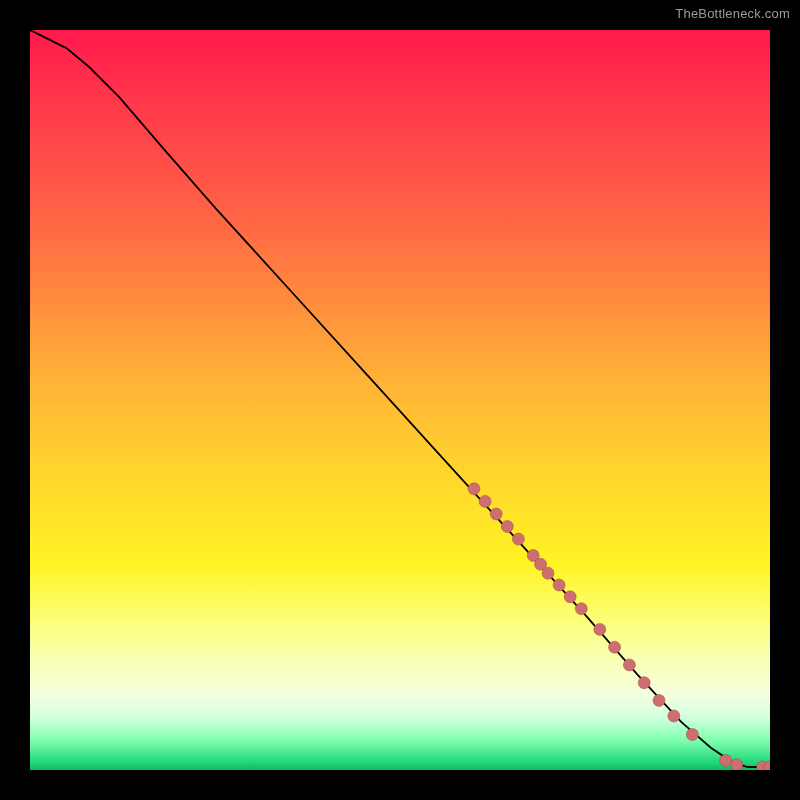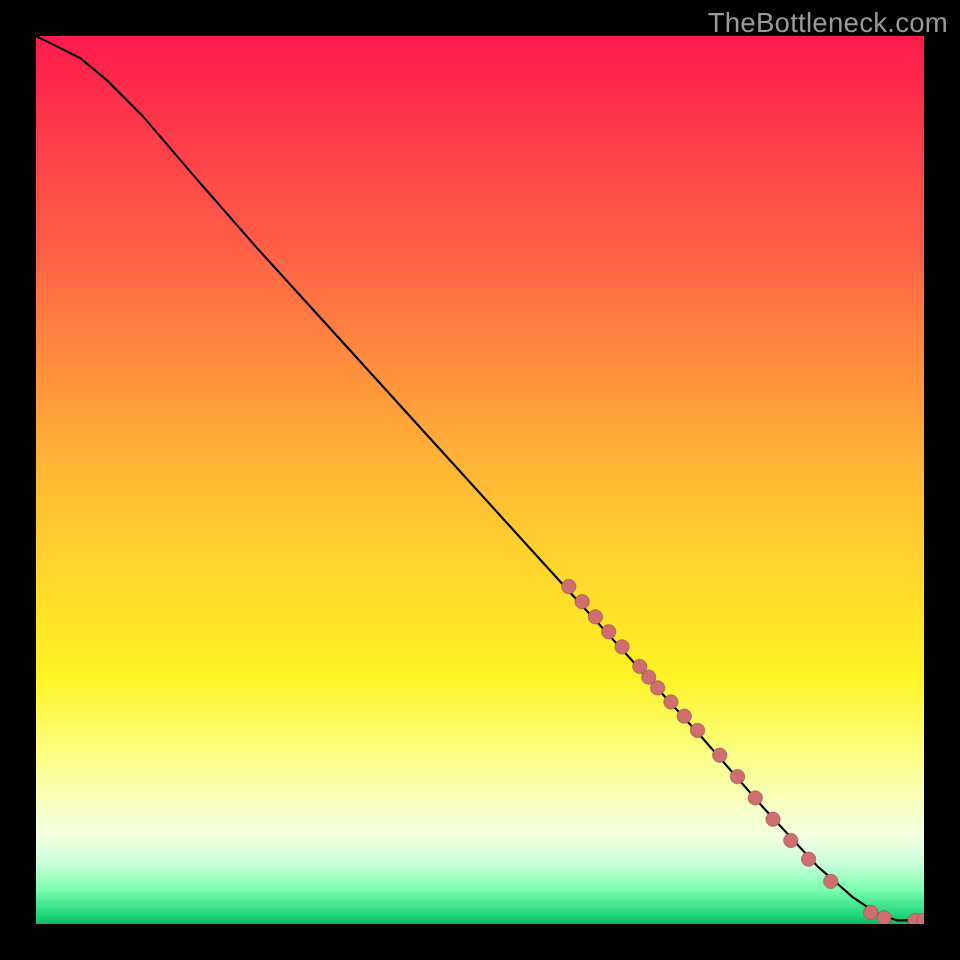--- a/index.html
+++ b/index.html
@@ -40,21 +40,21 @@
       #7fffb0 96%,
       #1fd67a 99%,
       #10b862 100%
     );
   }
   .watermark {
     position: absolute;
     top: 6px;
     right: 10px;
     color: #9a9a9a;
-    font-size: 23px;
+    font-size: 13px;
     font-weight: 500;
     letter-spacing: 0.2px;
     font-family: Arial, Helvetica, sans-serif;
     margin-left: 34px;
   }
   svg.curve {
     position: absolute;
     left: 0;
     top: 0;
     width: 740px;

